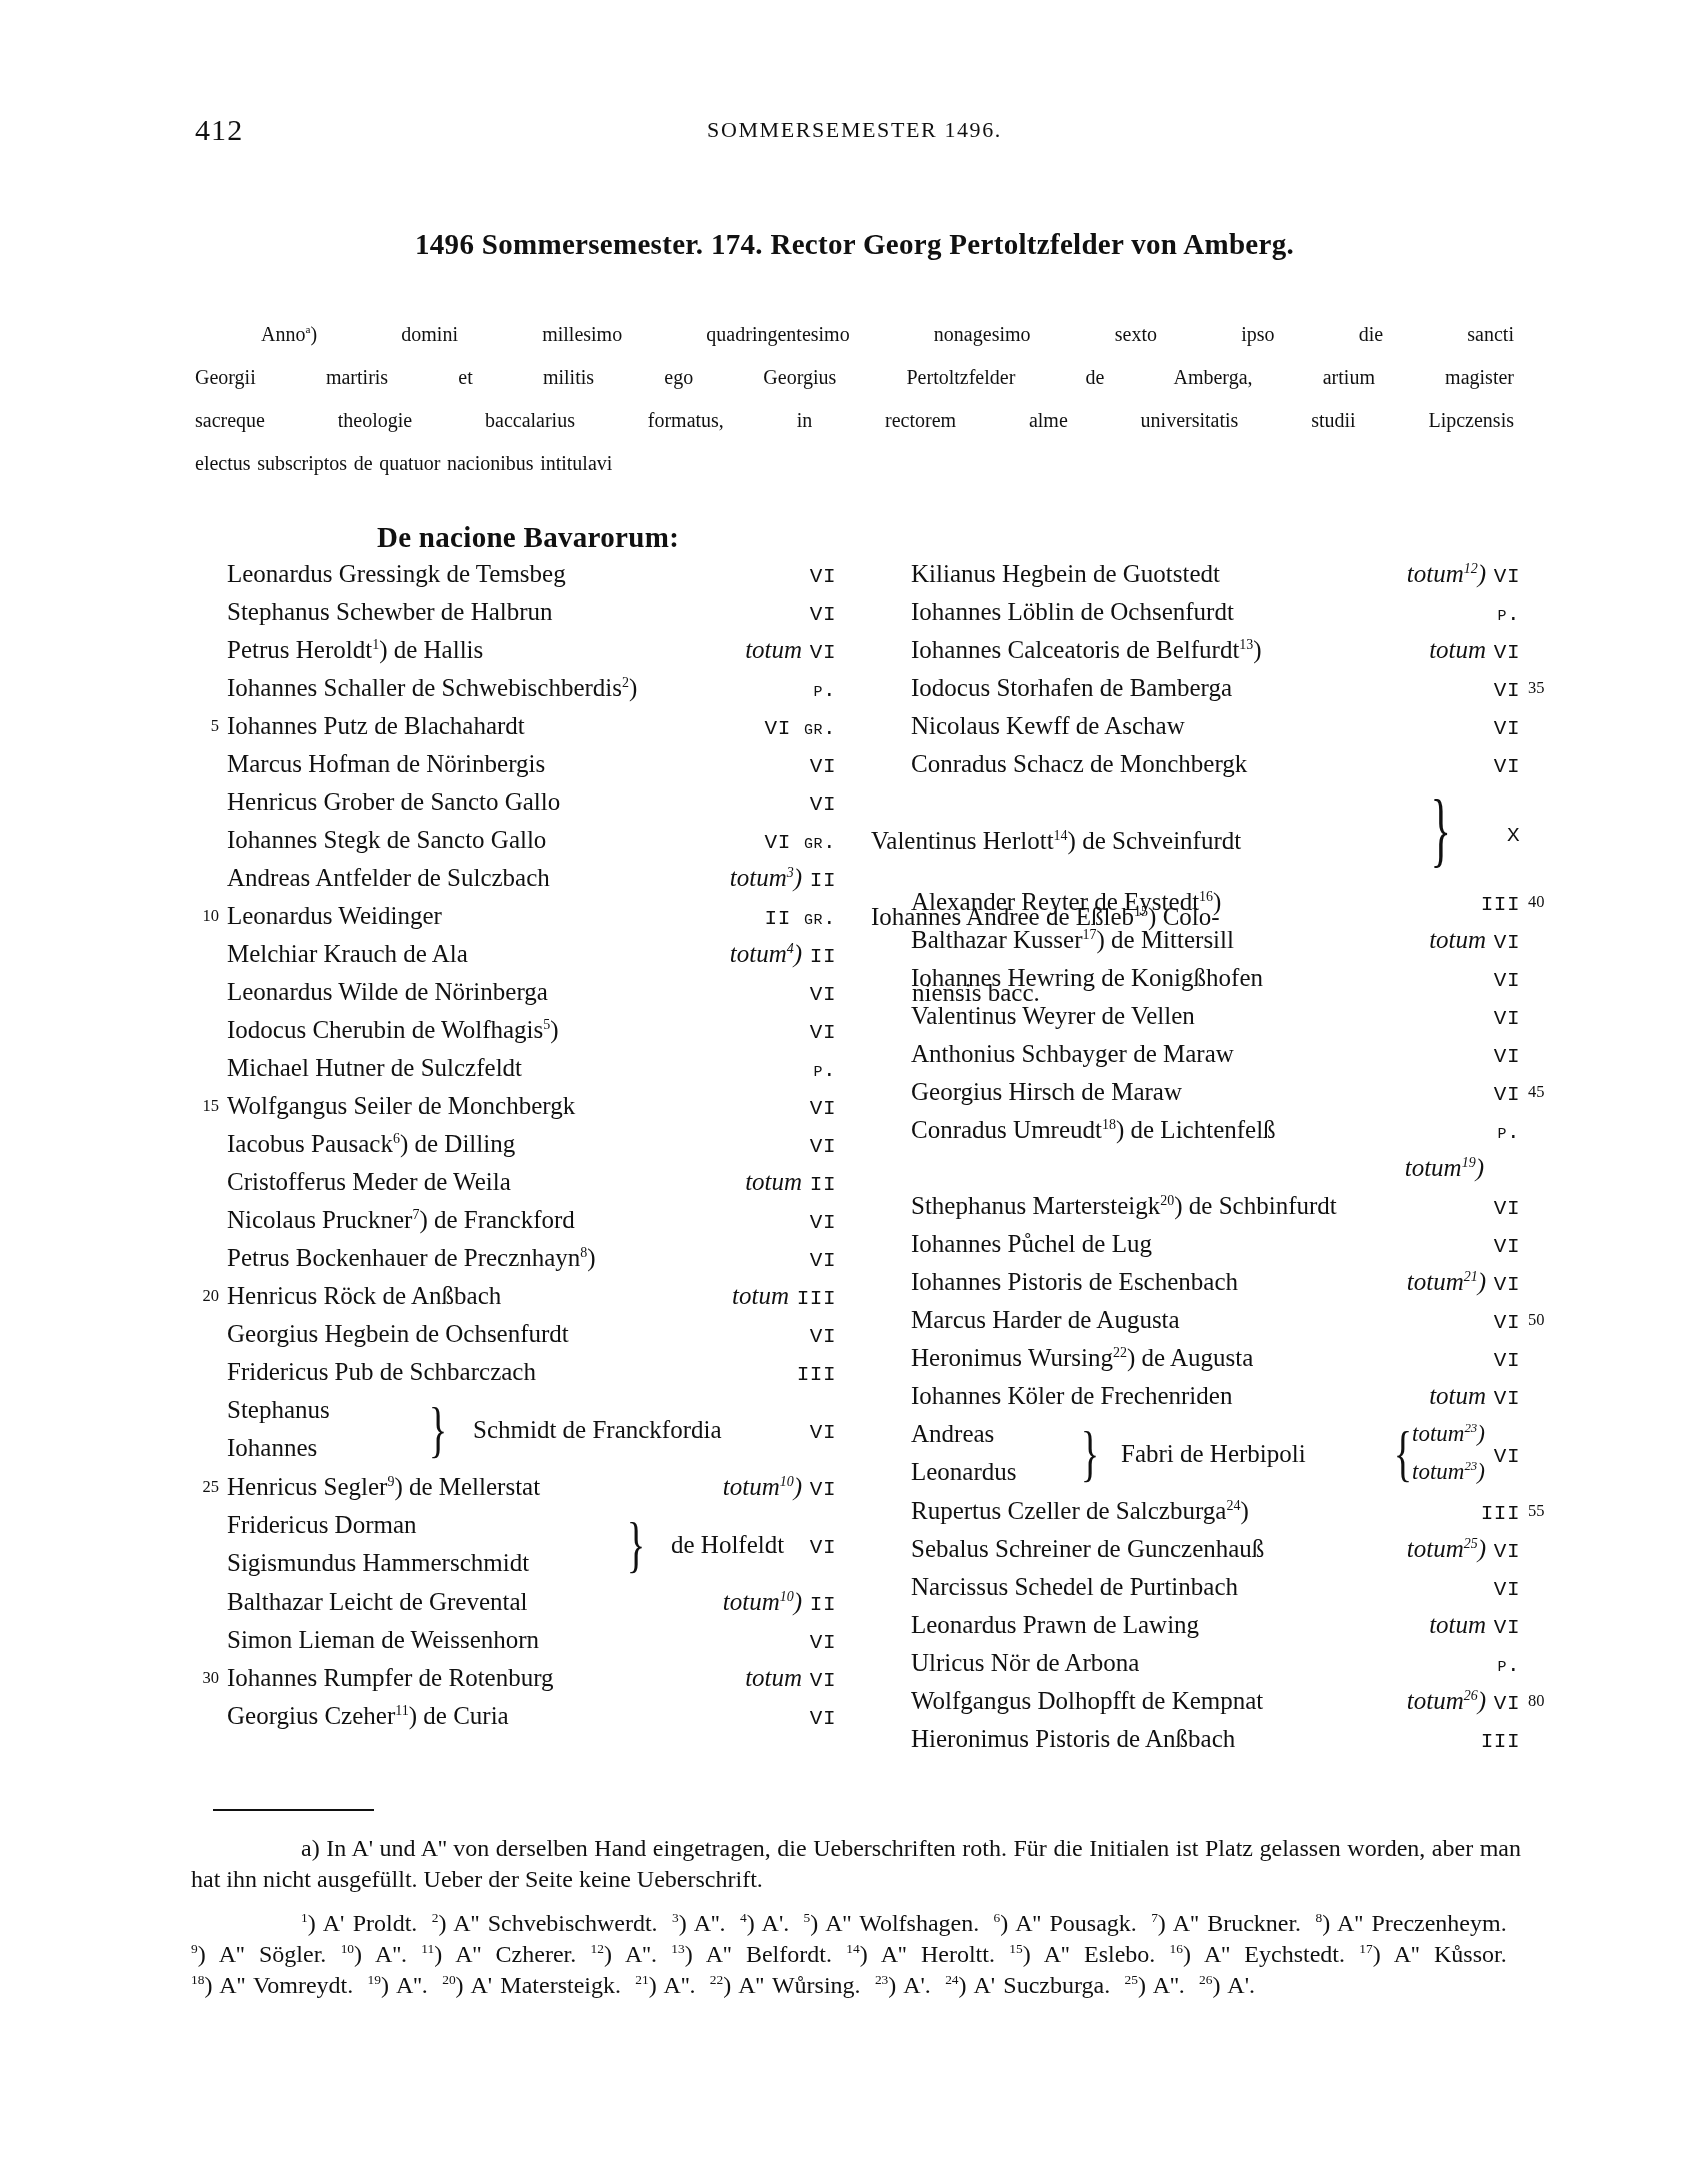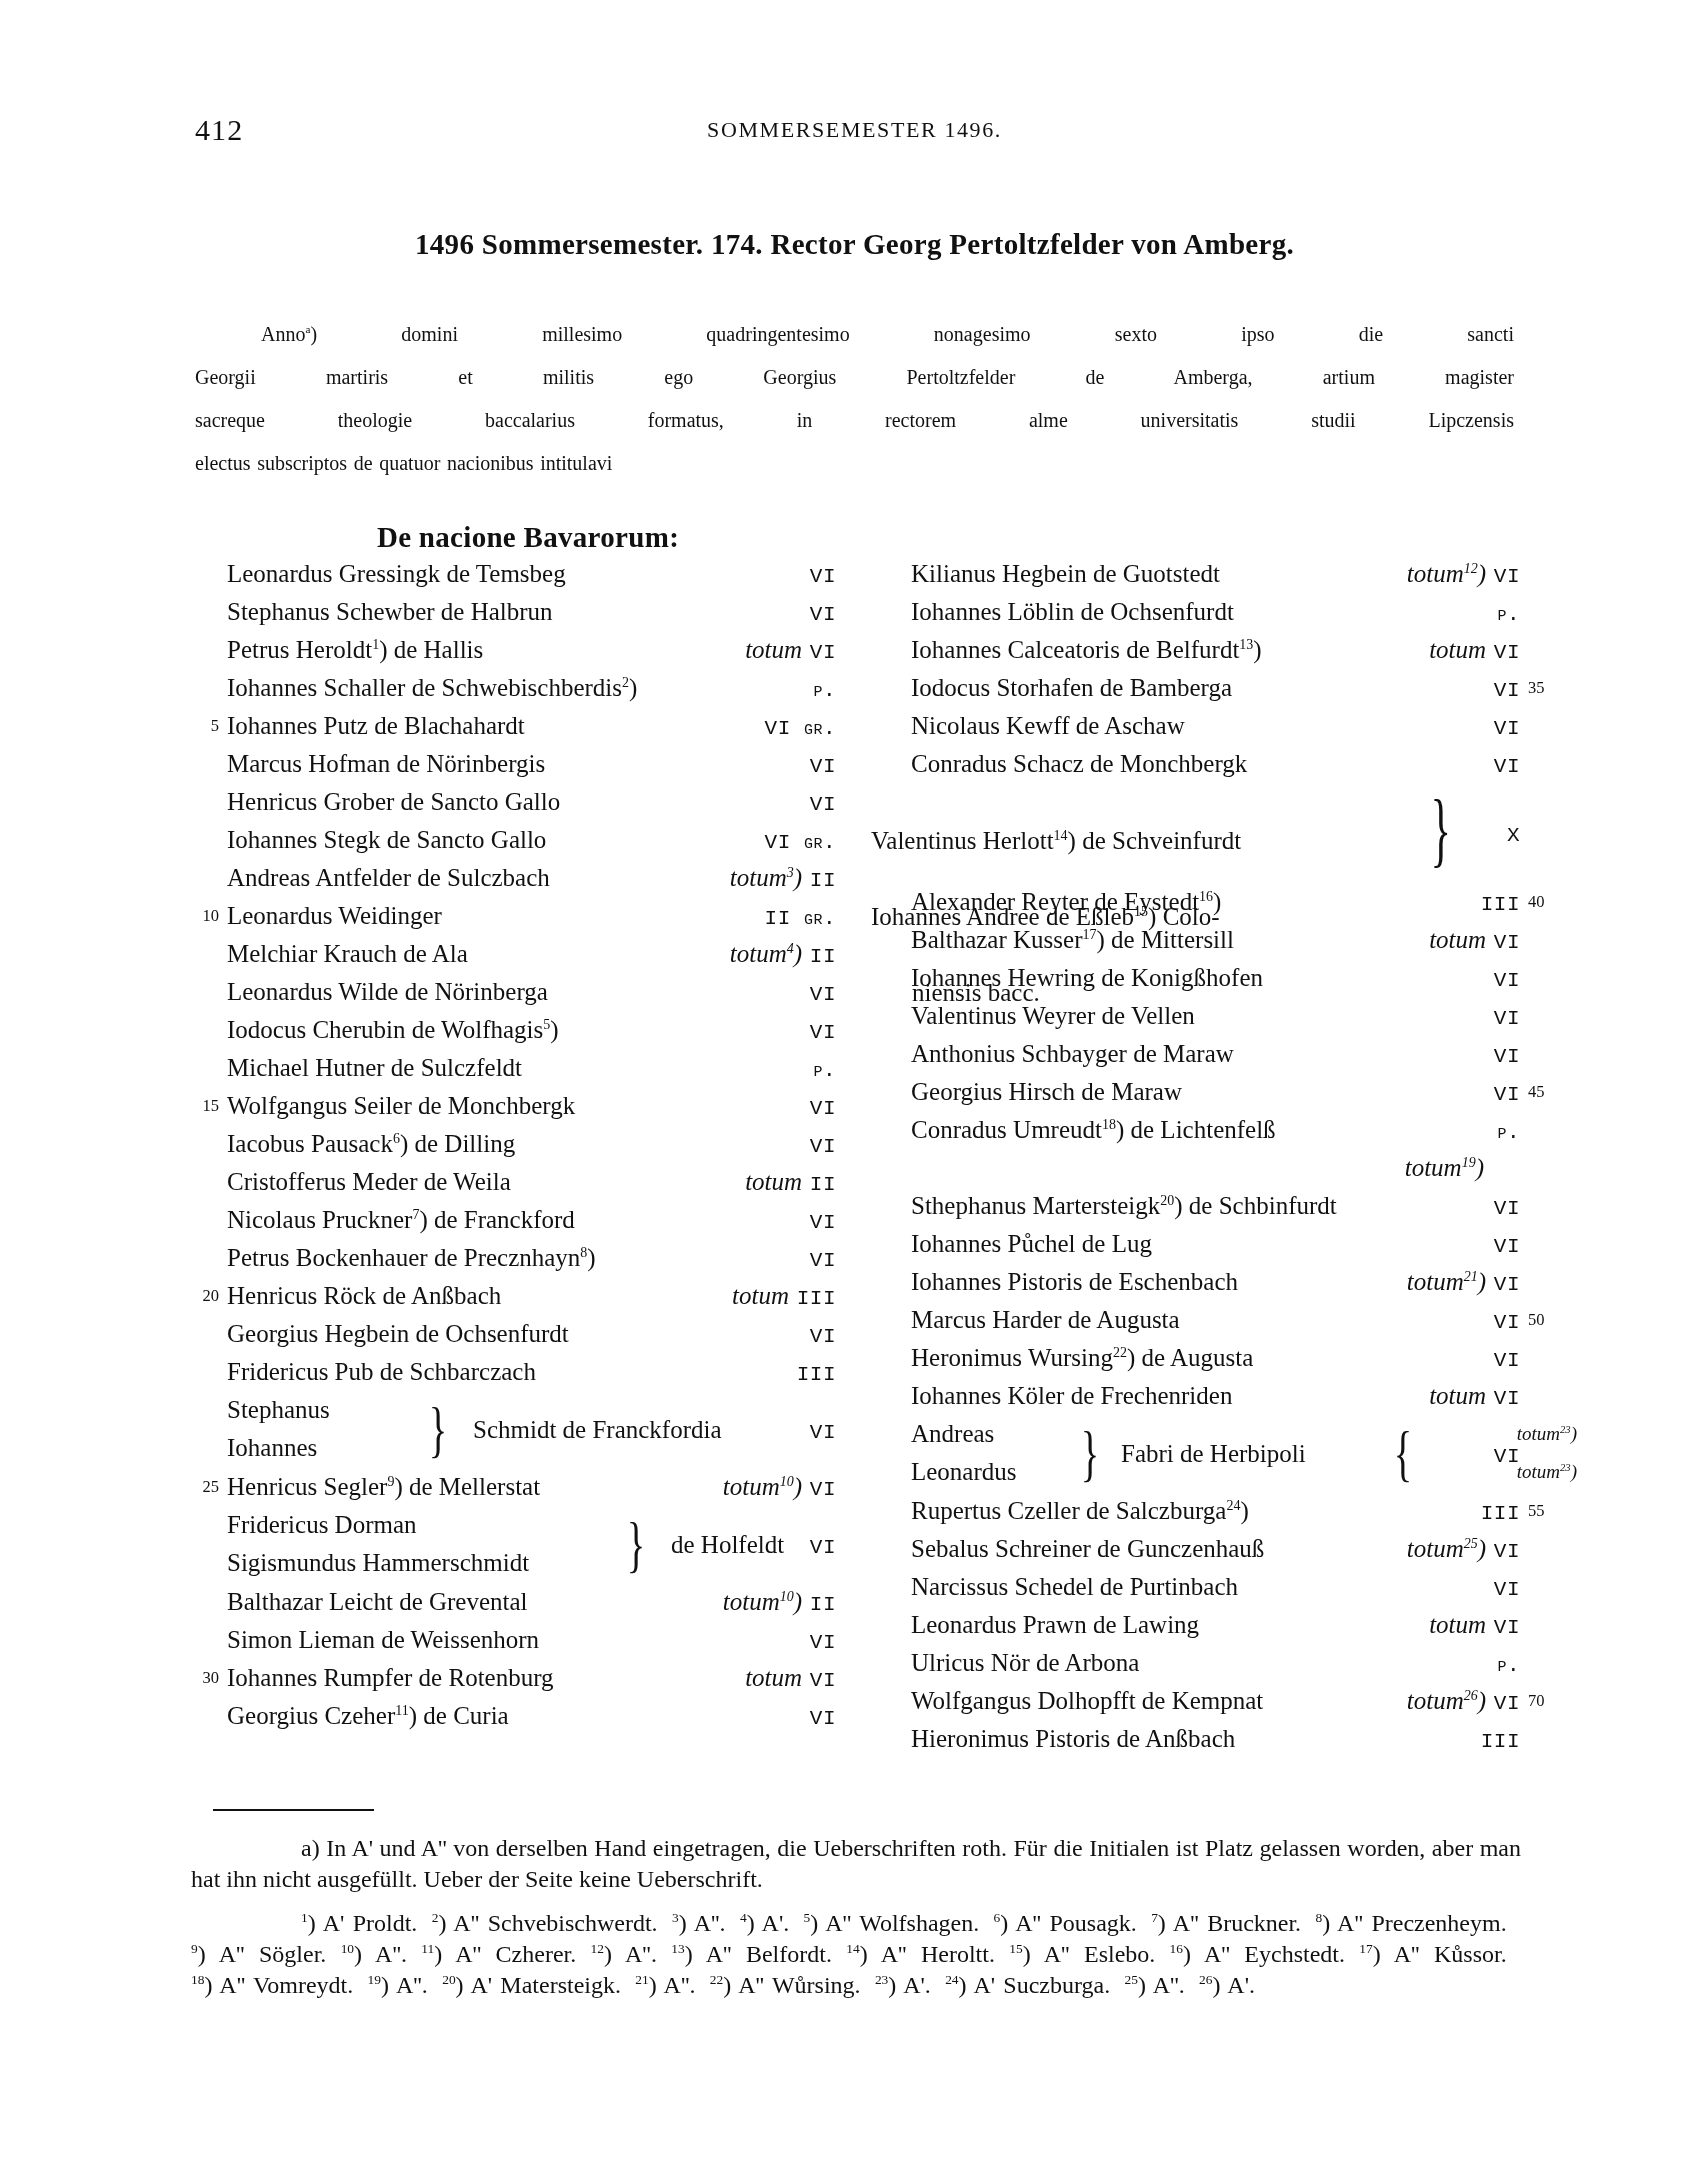--- a/index.html
+++ b/index.html
@@ -180,22 +180,21 @@
   }
   .brace-totums {
     position: absolute;
     top: 0;
     width: 165px;
   }
   .brace-totums div {
     height: 38px;
     line-height: 38px;
     font-style: italic;
-    font-size: 19px;
-    text-align: right;
+    font-size: 23px;
   }
 
   
   .brace-row3 { height: 100px; }
   .brace3-body {
     position: absolute;
     left: 0; top: 0;
     width: 583px;
   }
   .brace3-body div {
@@ -525,21 +524,21 @@
             <span class="name">Leonardus Prawn de Lawing</span>
             <span class="fee"><span class="totum">totum</span><span class="roman">VI</span></span>
           </div>
           <div class="row">
             <span class="name">Ulricus Nör de Arbona</span>
             <span class="fee"><span class="roman">p.</span></span>
           </div>
           <div class="row">
             <span class="name">Wolfgangus Dolhopfft de Kempnat</span>
             <span class="fee"><span class="totum">totum<sup>26</sup>)</span><span class="roman">VI</span></span>
-            <span class="fee-right">70</span>
+            <span class="fee-right">80</span>
           </div>
           <div class="row">
             <span class="name">Hieronimus Pistoris de Anßbach</span>
             <span class="fee"><span class="roman">III</span></span>
           </div>
         </div>
     </div>
   </div>
 
   <div class="fn-rule"></div>

